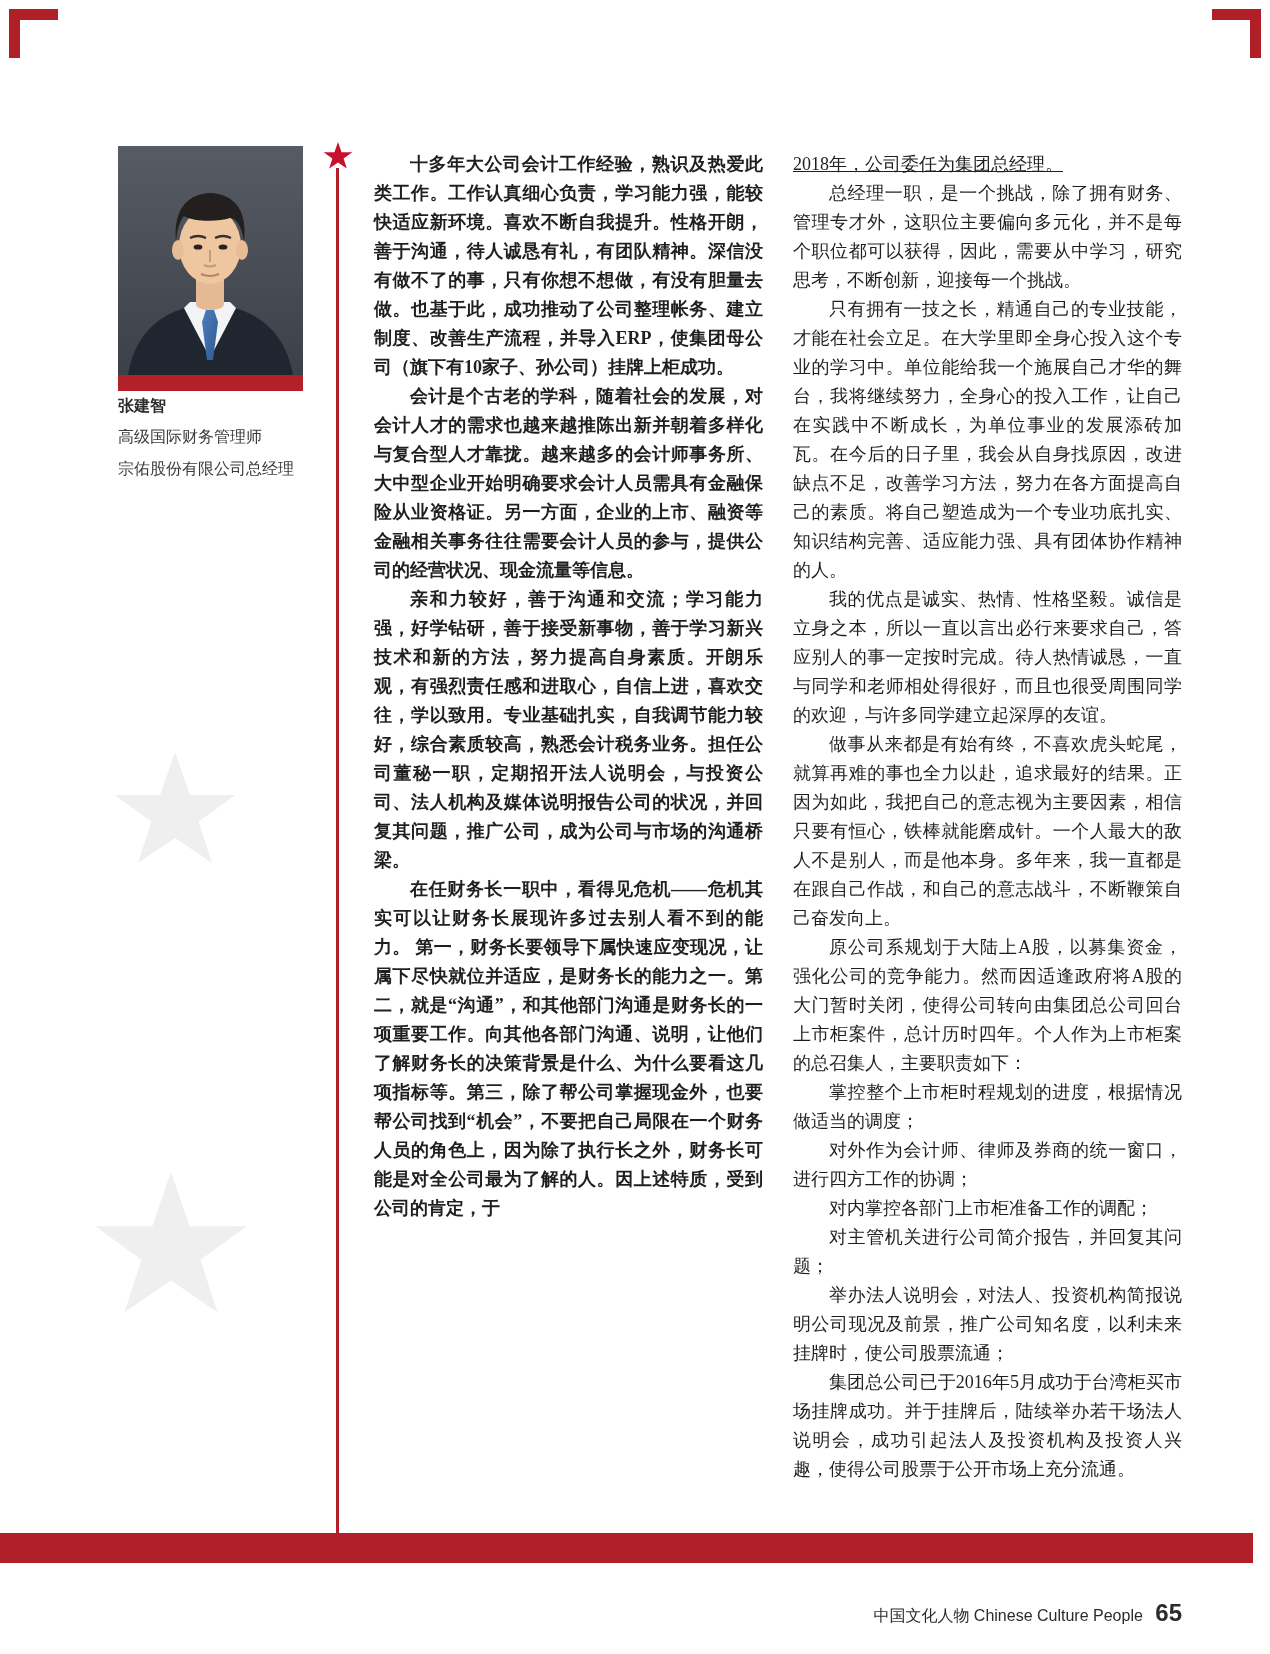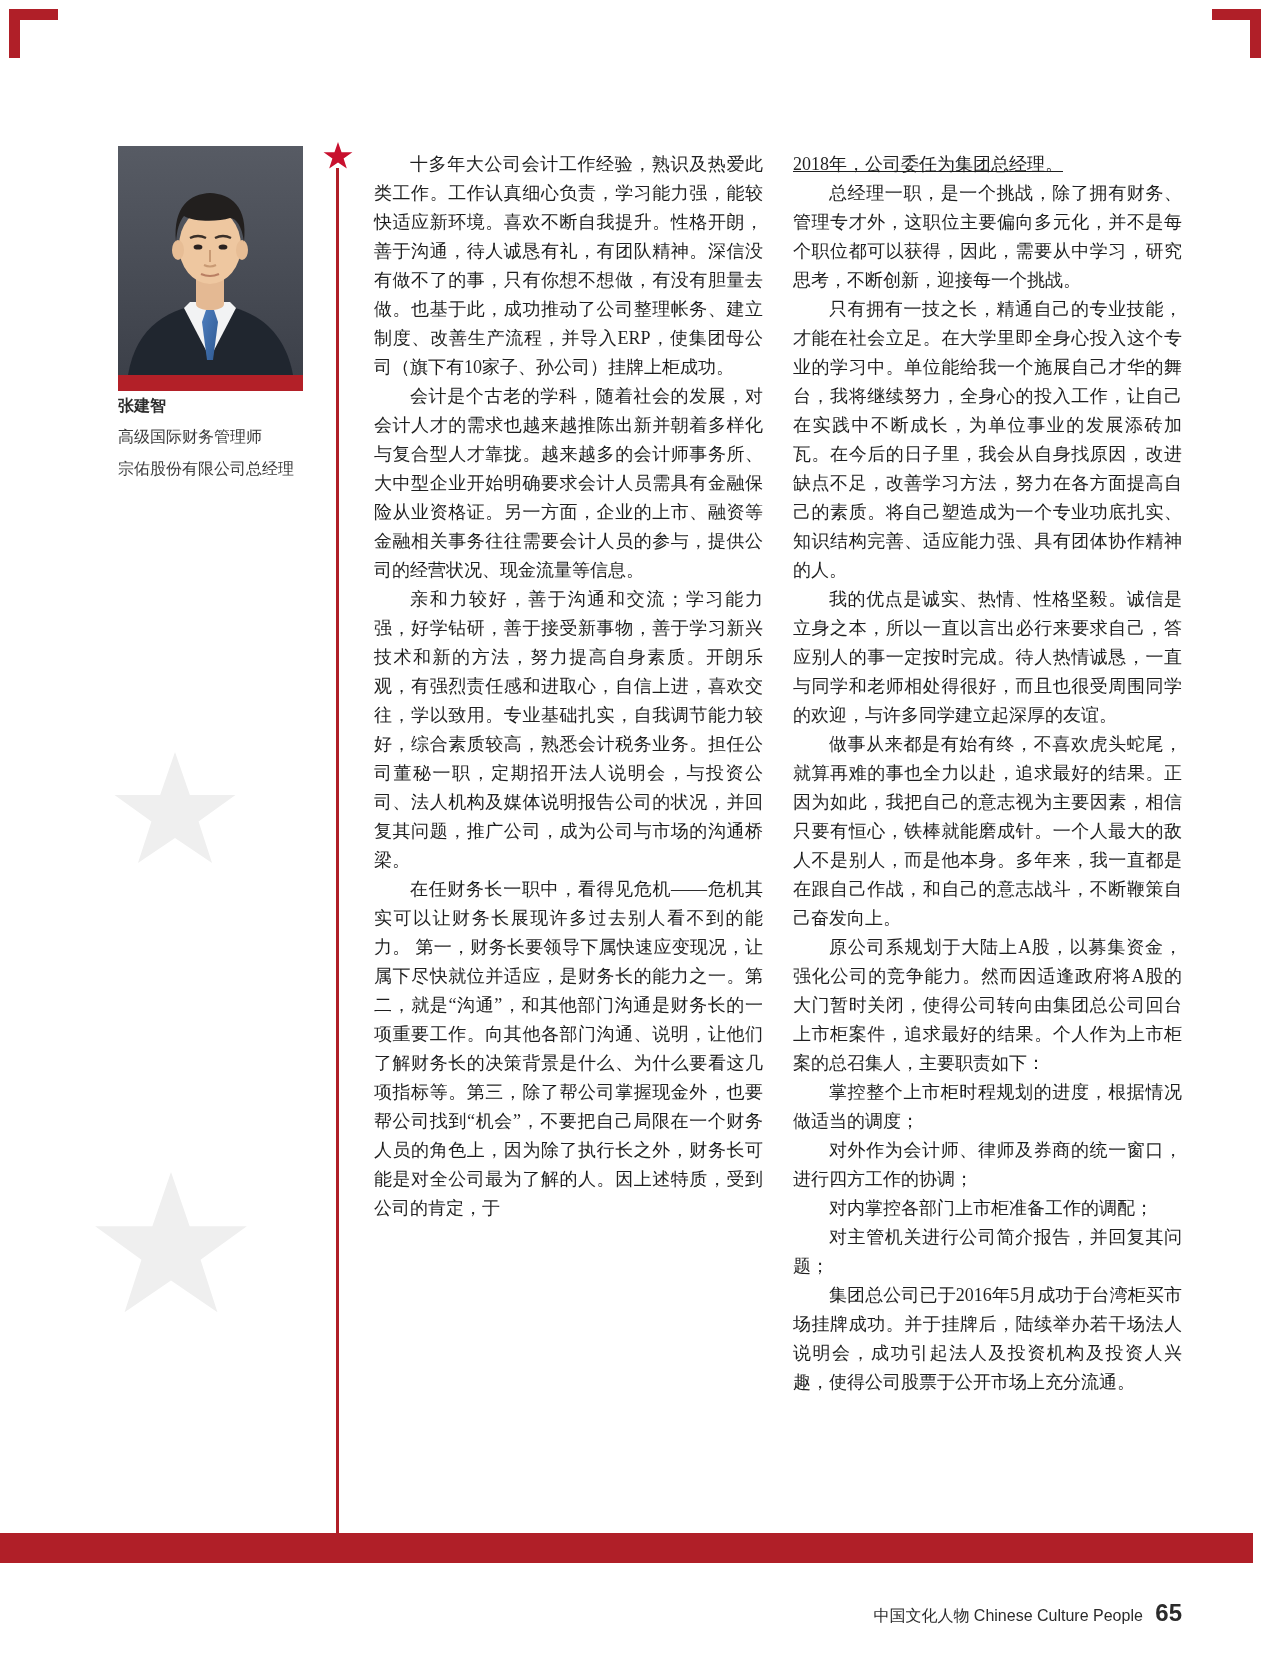--- a/index.html
+++ b/index.html
@@ -29,21 +29,21 @@
   .photo{position:absolute;left:118px;top:146px;width:185px;height:229px;display:block;}
   .photo-bar{position:absolute;left:118px;top:375px;width:185px;height:16px;background:#b32028;}
   
   .caption{position:absolute;left:118px;top:398px;font-family:"Liberation Sans","DejaVu Sans",sans-serif;color:#3a3a3a;}
   .caption .name{font-size:16px;font-weight:bold;color:#2b2b2b;line-height:16px;margin-bottom:16px;}
   .caption .role{font-size:16px;line-height:14px;margin-bottom:18px;}
   
   .col{position:absolute;top:150px;width:389px;font-size:18px;line-height:29px;color:#1f1f1f;text-align:justify;}
   .col p{margin:0;text-indent:2em;}
   .col p.no-indent{text-indent:0;text-decoration:underline;}
-  .col1{left:374px;}
+  .col1{left:374px;font-weight:bold;}
   .col2{left:793px;}
   
   .bottom-bar{position:absolute;left:0;top:1533px;width:1253px;height:30px;background:#b01f28;}
   .footer{
     position:absolute;top:1599px;right:88px;
     font-family:"Liberation Sans","DejaVu Sans",sans-serif;
     font-size:16px;color:#2b2b2b;white-space:nowrap;
   }
   .footer .pg{font-size:24px;font-weight:bold;margin-left:8px;text-align:center;}
 </style>
@@ -109,25 +109,26 @@
     <p>会计是个古老的学科，随着社会的发展，对会计人才的需求也越来越推陈出新并朝着多样化与复合型人才靠拢。越来越多的会计师事务所、大中型企业开始明确要求会计人员需具有金融保险从业资格证。另一方面，企业的上市、融资等金融相关事务往往需要会计人员的参与，提供公司的经营状况、现金流量等信息。</p>
     <p>亲和力较好，善于沟通和交流；学习能力强，好学钻研，善于接受新事物，善于学习新兴技术和新的方法，努力提高自身素质。开朗乐观，有强烈责任感和进取心，自信上进，喜欢交往，学以致用。专业基础扎实，自我调节能力较好，综合素质较高，熟悉会计税务业务。担任公司董秘一职，定期招开法人说明会，与投资公司、法人机构及媒体说明报告公司的状况，并回复其问题，推广公司，成为公司与市场的沟通桥梁。</p>
     <p>在任财务长一职中，看得见危机——危机其实可以让财务长展现许多过去别人看不到的能力。 第一，财务长要领导下属快速应变现况，让属下尽快就位并适应，是财务长的能力之一。第二，就是“沟通”，和其他部门沟通是财务长的一项重要工作。向其他各部门沟通、说明，让他们了解财务长的决策背景是什么、为什么要看这几项指标等。第三，除了帮公司掌握现金外，也要帮公司找到“机会”，不要把自己局限在一个财务人员的角色上，因为除了执行长之外，财务长可能是对全公司最为了解的人。因上述特质，受到公司的肯定，于</p>
   </div>
 <div class="col col2">
     <p class="no-indent">2018年，公司委任为集团总经理。</p>
     <p>总经理一职，是一个挑战，除了拥有财务、管理专才外，这职位主要偏向多元化，并不是每个职位都可以获得，因此，需要从中学习，研究思考，不断创新，迎接每一个挑战。</p>
     <p>只有拥有一技之长，精通自己的专业技能，才能在社会立足。在大学里即全身心投入这个专业的学习中。单位能给我一个施展自己才华的舞台，我将继续努力，全身心的投入工作，让自己在实践中不断成长，为单位事业的发展添砖加瓦。在今后的日子里，我会从自身找原因，改进缺点不足，改善学习方法，努力在各方面提高自己的素质。将自己塑造成为一个专业功底扎实、知识结构完善、适应能力强、具有团体协作精神的人。</p>
     <p>我的优点是诚实、热情、性格坚毅。诚信是立身之本，所以一直以言出必行来要求自己，答应别人的事一定按时完成。待人热情诚恳，一直与同学和老师相处得很好，而且也很受周围同学的欢迎，与许多同学建立起深厚的友谊。</p>
     <p>做事从来都是有始有终，不喜欢虎头蛇尾，就算再难的事也全力以赴，追求最好的结果。正因为如此，我把自己的意志视为主要因素，相信只要有恒心，铁棒就能磨成针。一个人最大的敌人不是别人，而是他本身。多年来，我一直都是在跟自己作战，和自己的意志战斗，不断鞭策自己奋发向上。</p>
-    <p>原公司系规划于大陆上A股，以募集资金，强化公司的竞争能力。然而因适逢政府将A股的大门暂时关闭，使得公司转向由集团总公司回台上市柜案件，追求最好的结果。个人作为上市柜案的总召集人，主要职责如下：</p>
+    <p>原公司系规划于大陆上A股，以募集资金，强化公司的竞争能力。然而因适逢政府将A股的大门暂时关闭，使得公司转向由集团总公司回台上市柜案件，总计历时四年。个人作为上市柜案的总召集人，主要职责如下：</p>
     <p>掌控整个上市柜时程规划的进度，根据情况做适当的调度；</p>
     <p>对外作为会计师、律师及券商的统一窗口，进行四方工作的协调；</p>
     <p>对内掌控各部门上市柜准备工作的调配；</p>
     <p>对主管机关进行公司简介报告，并回复其问题；</p>
+    <p>举办法人说明会，对法人、投资机构简报说明公司现况及前景，推广公司知名度，以利未来挂牌时，使公司股票流通；</p>
     <p>集团总公司已于2016年5月成功于台湾柜买市场挂牌成功。并于挂牌后，陆续举办若干场法人说明会，成功引起法人及投资机构及投资人兴趣，使得公司股票于公开市场上充分流通。</p>
   </div>
 
 <div class="bottom-bar"></div>
 <div class="footer">
   <span>中国文化人物</span>
   <span> </span>
   <span>Chinese Culture People</span>
   <span class="pg">65</span>
 </div>

